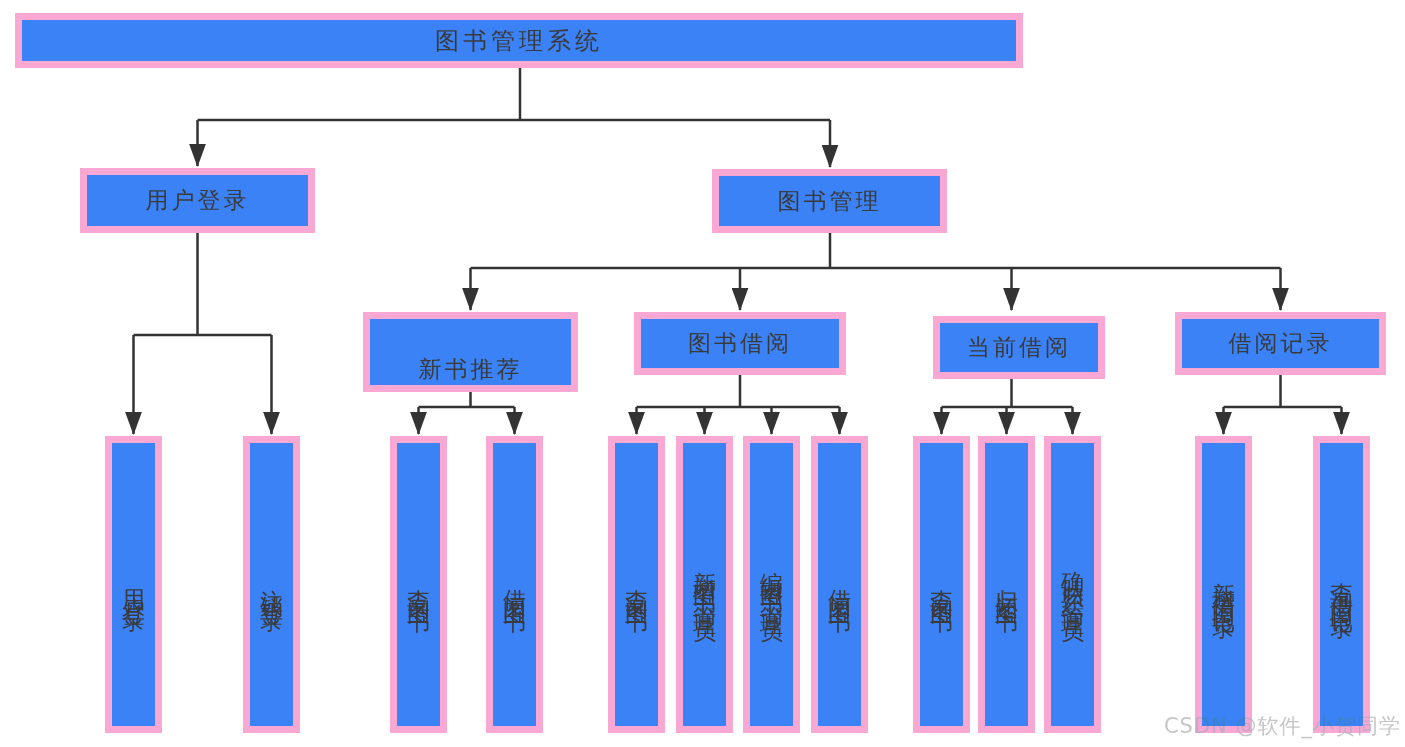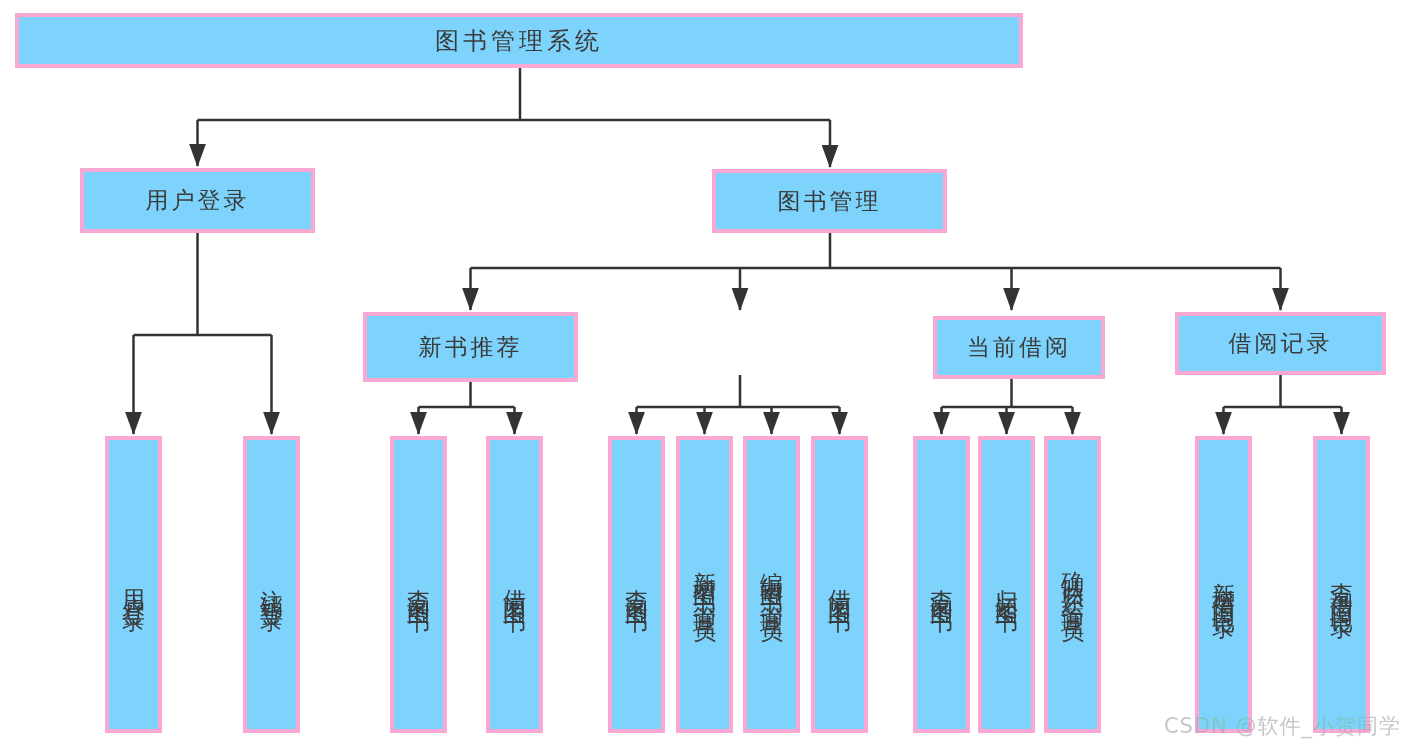--- a/index.html
+++ b/index.html
@@ -4,21 +4,21 @@
 <style>
   html,body{margin:0;padding:0;background:#ffffff;}
   .stage{
     position:relative;width:1405px;height:747px;background:#ffffff;overflow:hidden;
     font-family:"DejaVu Sans","Liberation Sans",sans-serif;color:#3a3a3a;
   }
   .connectors{position:absolute;left:0;top:0;width:1405px;height:747px;z-index:1;}
   .connectors path{stroke:#333333;stroke-width:2.5;fill:none;}
   .connectors .head{fill:#333333;stroke:none;}
   .node{
-    position:absolute;box-sizing:border-box;background:#7dd3fc;border:4px solid #f9a8d4;
+    position:absolute;box-sizing:border-box;background:#3b82f6;border:7px solid #f9a8d4;
     display:flex;align-items:center;justify-content:center;z-index:2;
   }
   .h-label{font-size:23px;letter-spacing:3px;white-space:nowrap;}
   .t-label{font-size:24px;letter-spacing:4px;white-space:nowrap;}
   .v-label{
     writing-mode:vertical-rl;text-orientation:mixed;
     font-size:23px;letter-spacing:7px;line-height:1;white-space:nowrap;
   }
   .watermark{
     position:absolute;right:4px;top:712px;z-index:5;
@@ -70,22 +70,25 @@
     <span class="t-label">图书管理系统</span>
   </div>
 
   <div class="node" style="left:80px;top:168px;width:235px;height:65px;">
     <span class="h-label">用户登录</span>
   </div>
   <div class="node" style="left:712px;top:169px;width:235px;height:64px;font-family:Liberation Serif, serif;">
     <span class="h-label">图书管理</span>
   </div>
 
-  <div class="node" style="left:363px;top:312px;width:215px;height:70px;">
+  <div class="node" style="left:363px;top:312px;width:215px;height:80px;align-items:flex-end;">
     <span class="h-label">新书推荐</span>
+  </div>
+  <div class="node" style="left:634px;top:312px;width:212px;height:63px;">
+    <span class="h-label">图书借阅</span>
   </div>
   <div class="node" style="left:905px;top:316px;width:172px;height:63px;margin-left:28px;">
     <span class="h-label">当前借阅</span>
   </div>
   <div class="node" style="left:1175px;top:312px;width:211px;height:63px;">
     <span class="h-label">借阅记录</span>
   </div>
 
   <div class="node" style="left:105px;top:436px;width:57px;height:297px;">
     <span class="v-label">用户登录</span>

